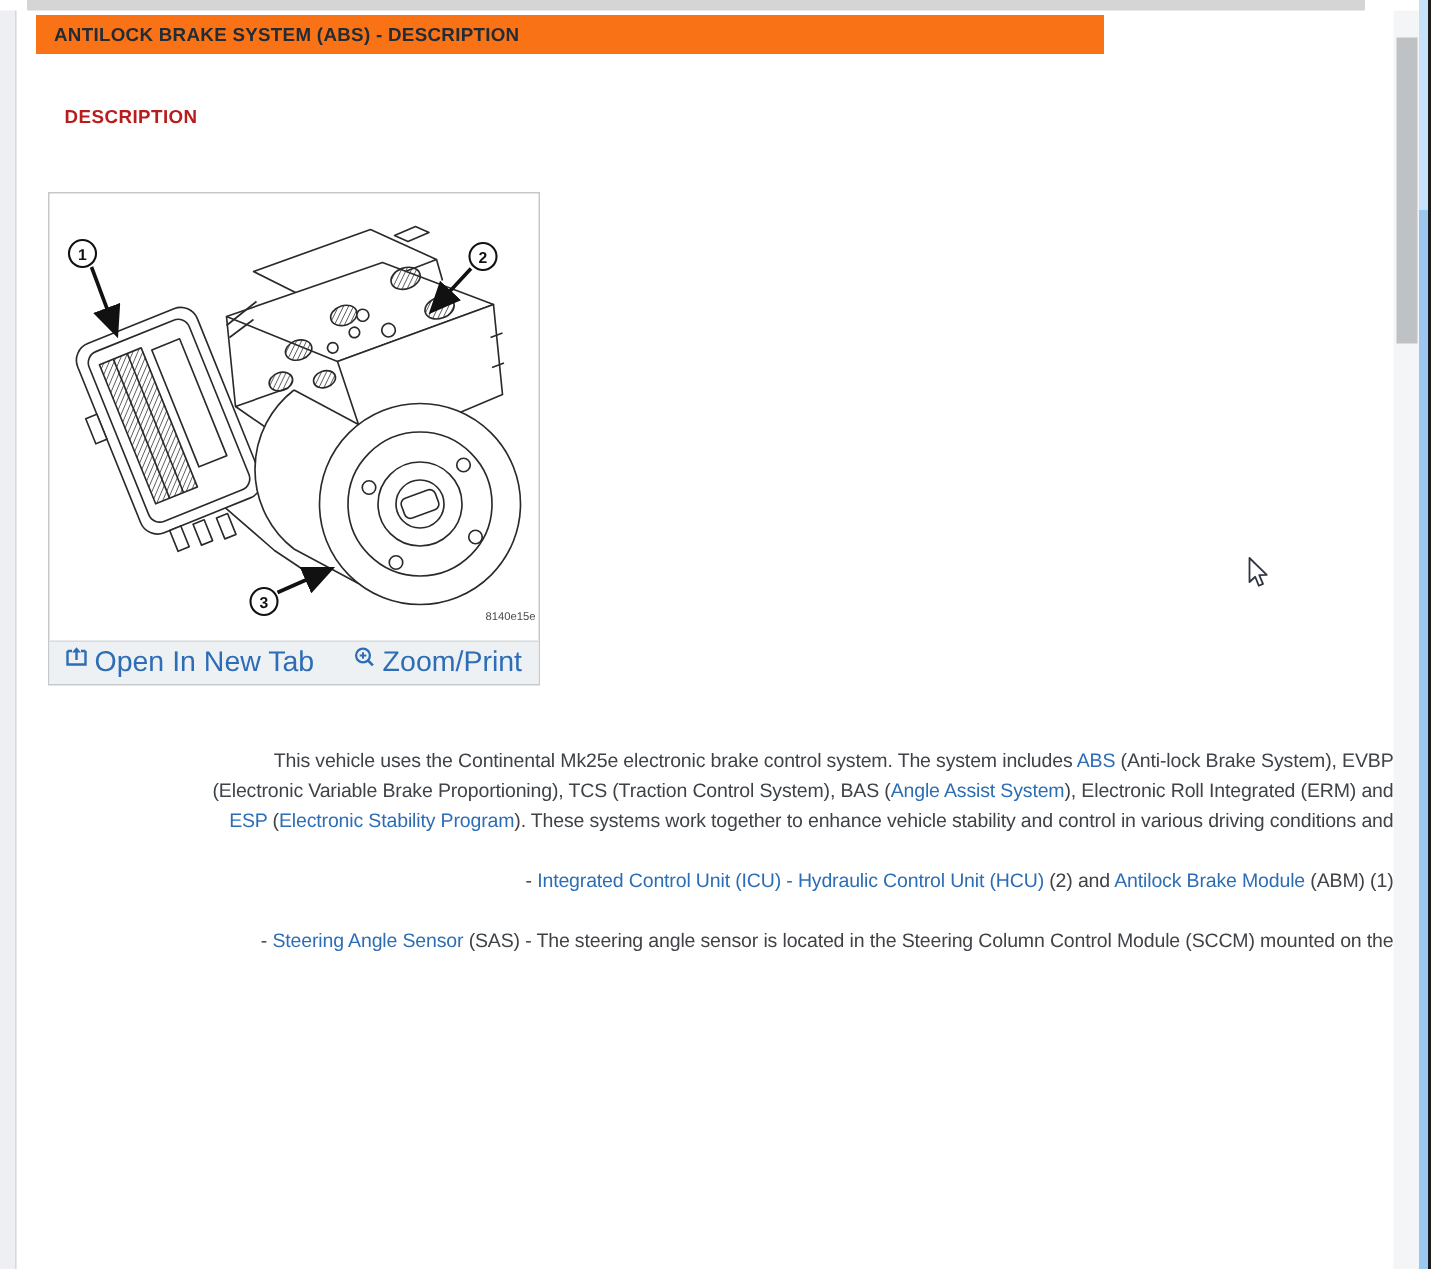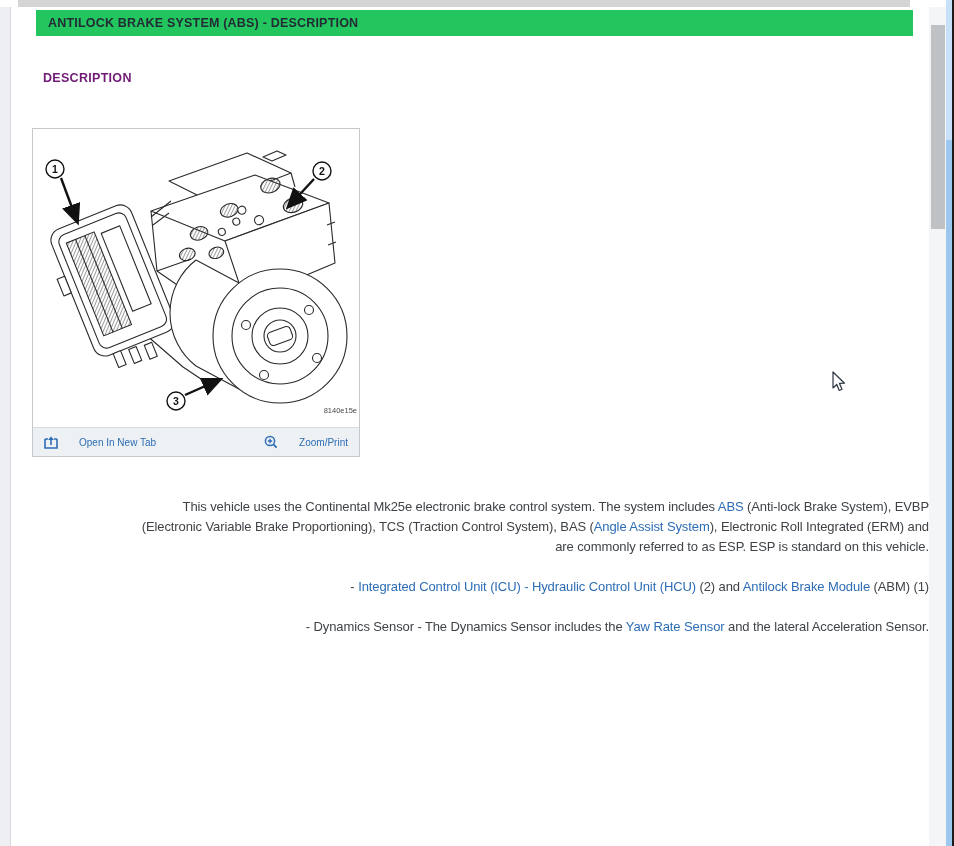--- a/index.html
+++ b/index.html
@@ -11,40 +11,40 @@
   .top-strip{position:absolute;left:18px;top:0;width:892px;height:7px;background:#d5d5d5;}
   .left-strip{position:absolute;left:0;top:7px;width:10px;height:839px;background:#edeff2;border-right:1px solid #d6d9dc;}
   .inner-scroll-track{position:absolute;left:929px;top:7px;width:17px;height:839px;background:#f4f5f6;}
   .inner-scroll-thumb{position:absolute;left:931px;top:25px;width:14px;height:204px;background:#bfc2c5;}
   .outer-scroll-track{position:absolute;left:946px;top:0;width:6px;height:846px;background:#c6e1f9;}
   .outer-scroll-thumb{position:absolute;left:946px;top:140px;width:6px;height:706px;background:#9cc7ee;}
   .right-edge{position:absolute;left:952px;top:0;width:2px;height:846px;background:#1c1c1c;}
 
   
   .header-bar{
-    position:absolute;left:36px;top:10px;width:877px;height:26px;background:#22c55e;
+    position:absolute;left:24px;top:10px;width:712px;height:26px;background:#f97316;
     display:flex;align-items:center;padding-left:12px;box-sizing:border-box;
   }
   .header-bar span{font-size:12.5px;font-weight:bold;color:#232b35;letter-spacing:.2px;}
   .section-heading{
-    position:absolute;left:32px;top:71px;font-size:12.5px;font-weight:bold;color:#701a75;letter-spacing:.3px;padding-left:11px;
+    position:absolute;left:32px;top:71px;font-size:12.5px;font-weight:bold;color:#b91c1c;letter-spacing:.3px;padding-left:11px;
   }
 
   
   .figure-card{
     position:absolute;left:32px;top:128px;width:328px;height:329px;
     border:1px solid #c6c9cc;background:#fff;box-sizing:border-box;
   }
   .figure-canvas{position:absolute;left:0;top:0;width:326px;height:298px;}
   .figure-footer{
     position:absolute;left:0;bottom:0;width:326px;height:29px;background:#eef1f4;
     border-top:1px solid #d9dcdf;display:flex;align-items:center;justify-content:space-between;
     padding:0 11px;box-sizing:border-box;
   }
-  .fig-link{display:flex;align-items:center;gap:21px;color:#2d6db5;font-size:10px;cursor:pointer;}
+  .fig-link{display:flex;gap:5px;color:#2d6db5;font-size:19px;cursor:pointer;}
   .fig-link svg{display:block;}
 
   
   .content{position:absolute;left:32px;top:497px;width:897px;}
   .tblock{margin:0 0 20px 0;}
   .tline{white-space:pre;height:20px;line-height:20px;font-size:13px;letter-spacing:-0.1px;color:#3f4347;text-align:right;}
   .tlink{color:#2d6db5;cursor:pointer;}
 
   
   .cursor{position:absolute;left:832px;top:371px;z-index:50;pointer-events:none;}
@@ -168,27 +168,25 @@
       </svg>
       <span>Zoom/Print</span>
     </div>
   </div>
 </div>
 
 <div class="content">
     <div class="tblock">
       <div class="tline"><span>This vehicle uses the Continental Mk25e electronic brake control system. The system includes </span><span class="tlink">ABS</span><span> (Anti-lock Brake System), EVBP</span></div>
       <div class="tline"><span>(Electronic Variable Brake Proportioning), TCS (Traction Control System), BAS (</span><span class="tlink">Angle Assist System</span><span>), Electronic Roll Integrated (ERM) and</span></div>
-      <div class="tline"><span>are commonly referred to as ESP. ESP is standard on this vehicle.</span></div>
+      <div class="tline"><span class="tlink">ESP</span><span> (</span><span class="tlink">Electronic Stability Program</span><span>). These systems work together to enhance vehicle stability and control in various driving conditions and</span></div>
     </div>
     <div class="tblock">
       <div class="tline"><span> - </span><span class="tlink">Integrated Control Unit (ICU) - Hydraulic Control Unit (HCU)</span><span> (2) and </span><span class="tlink">Antilock Brake Module</span><span> (ABM) (1)</span></div>
     </div>
     <div class="tblock">
-      <div class="tline"><span> - Dynamics Sensor - The Dynamics Sensor includes the </span><span class="tlink">Yaw Rate Sensor</span><span> and the lateral Acceleration Sensor.</span></div>
-    </div>
-    <div class="tblock">
+      <div class="tline"><span> - </span><span class="tlink">Steering Angle Sensor</span><span> (SAS) - The steering angle sensor is located in the Steering Column Control Module (SCCM) mounted on the</span></div>
     </div>
   </div>
 
 <svg class="cursor" width="15" height="22" viewBox="0 0 15 22">
   <path d="M1,1 L1,17 L4.8,13.5 L7.2,19.5 L10,18.3 L7.5,12.4 L12.5,12.2 Z" fill="#fdfdfd" stroke="#2f3542" stroke-width="1.2" stroke-linejoin="round"></path>
 </svg>
 
 </body></html>

